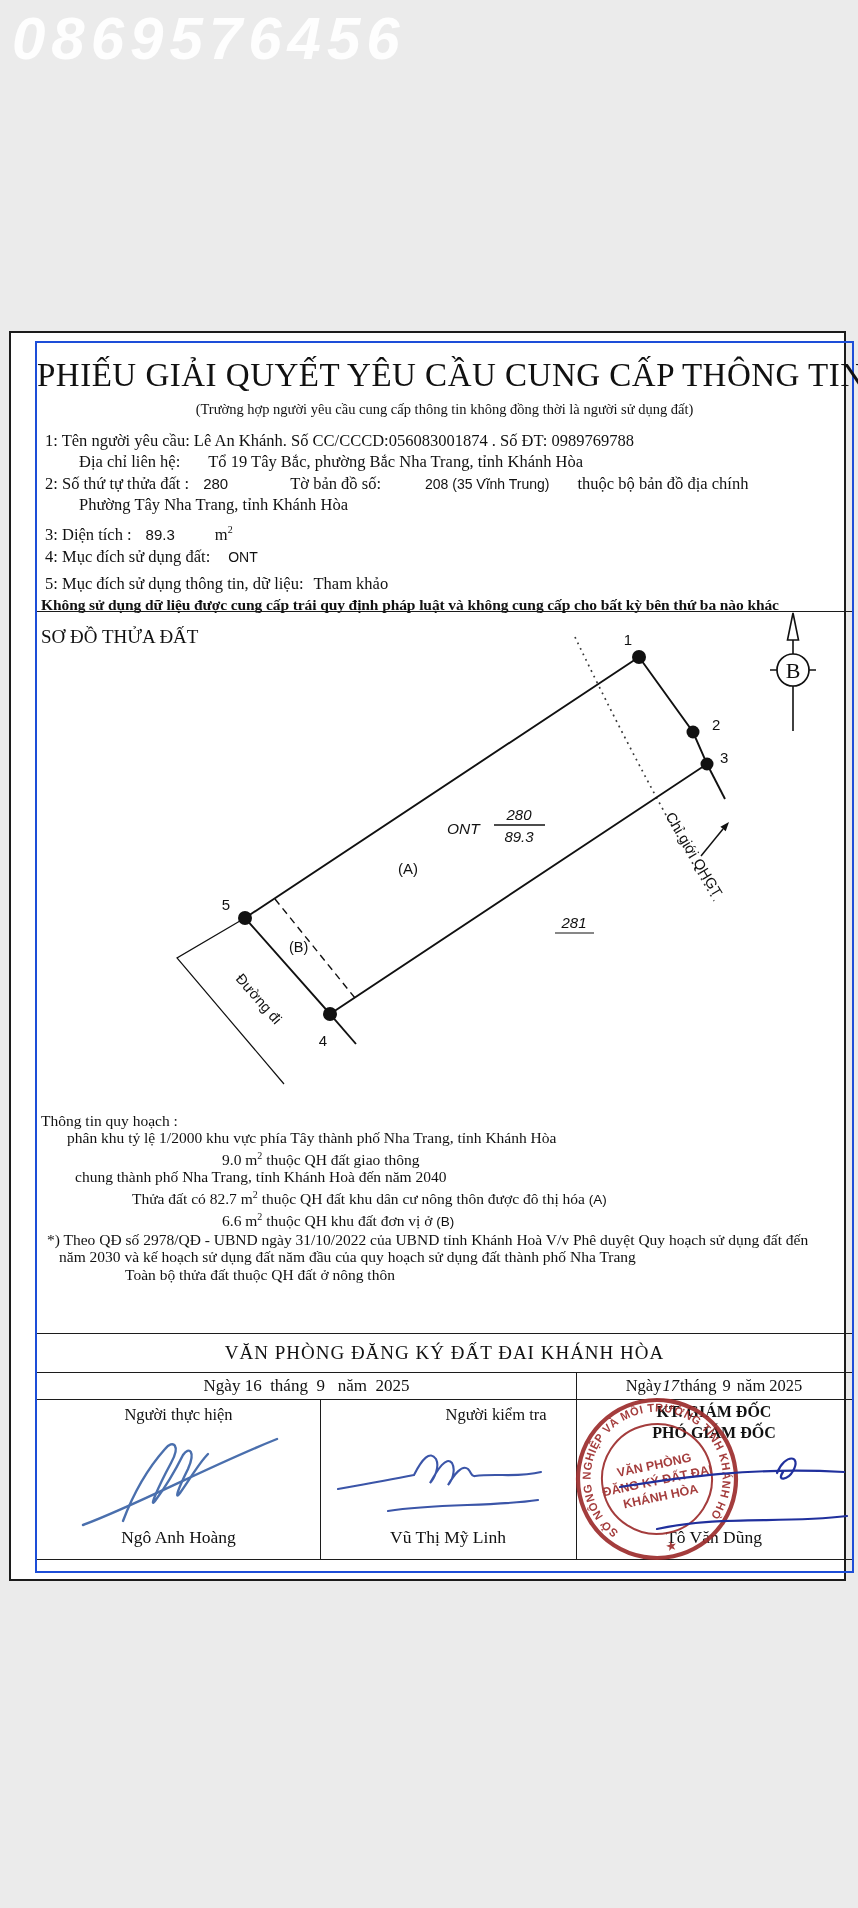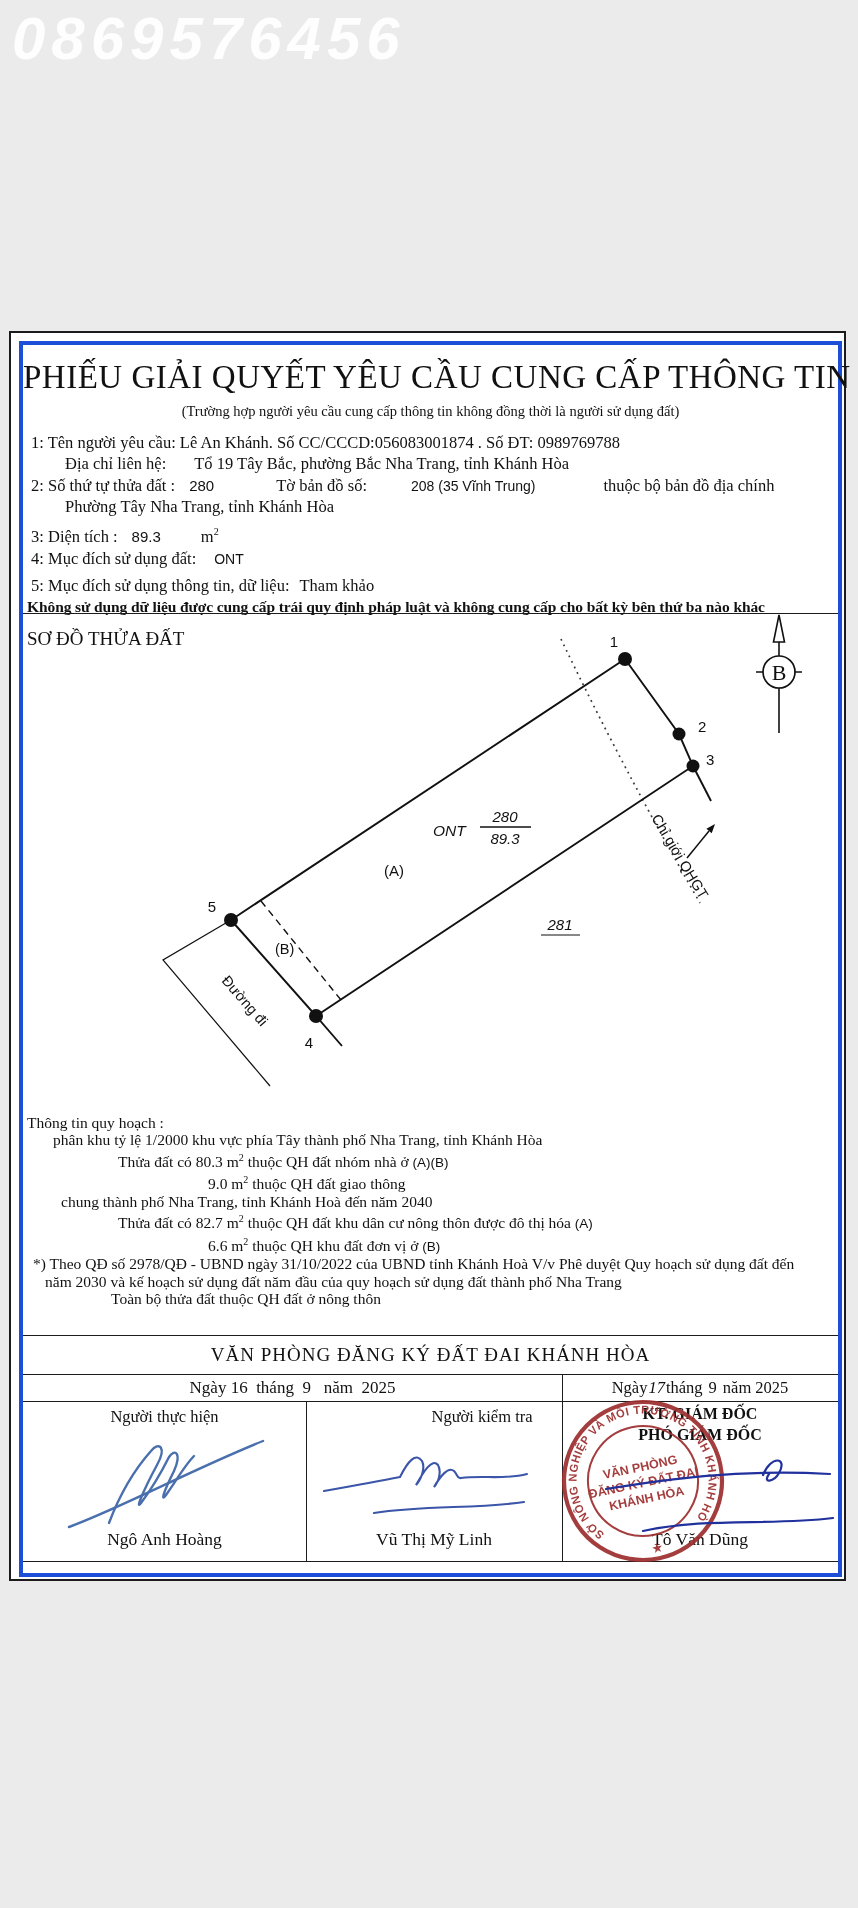--- a/index.html
+++ b/index.html
@@ -3,21 +3,21 @@
 <meta charset="utf-8">
 <style>
   html,body{margin:0;padding:0;background:#ebebeb;}
   .stage{position:relative;width:858px;height:1908px;background:#ebebeb;overflow:hidden;
          font-family:"Liberation Serif",serif;color:#111;}
   .watermark{position:absolute;left:12px;top:4px;font-family:"Liberation Sans",sans-serif;
              font-style:italic;font-weight:700;font-size:60px;letter-spacing:6px;
              color:rgba(255,255,255,.93);white-space:nowrap;}
   .page{position:absolute;left:9px;top:331px;width:833px;height:1246px;background:#fff;
         border:2px solid #1c1c1c;}
-  .inner{position:absolute;left:8px;top:8px;width:815px;height:1228px;border:4px solid #1d4ed8;}
+  .inner{position:absolute;left:24px;top:8px;width:815px;height:1228px;border:2px solid #1d4ed8;}
   .abs{position:absolute;}
   .title{top:14px;left:0;width:100%;text-align:center;font-size:33px;letter-spacing:.5px;white-space:nowrap;}
   .subtitle{top:58px;left:0;width:100%;text-align:center;font-size:14.5px;}
   .fline{font-size:16.5px;white-space:nowrap;line-height:20px;}
   .val{font-family:"Liberation Sans",sans-serif;font-size:14px;}
   .notice{font-weight:700;font-size:15.5px;letter-spacing:-.1px;}
   .hr{position:absolute;left:0;width:100%;height:0;border-top:1.6px solid #1c1c1c;}
   .vline{position:absolute;width:0;border-left:1.4px solid #1c1c1c;}
   .diagram{position:absolute;left:0;top:258px;width:815px;height:505px;pointer-events:none;}
   .planning{position:absolute;left:0;top:769px;width:100%;font-size:15.5px;}
@@ -48,21 +48,21 @@
       <div class="abs title">PHIẾU GIẢI QUYẾT YÊU CẦU CUNG CẤP THÔNG TIN</div>
       <div class="abs subtitle">(Trường hợp người yêu cầu cung cấp thông tin không đồng thời là người sử dụng đất)</div>
 
       <div class="abs fline" style="left:8px;top:88px;">
         <span>1: Tên người yêu cầu: Lê An Khánh. Số CC/CCCD:056083001874 . Số ĐT: 0989769788</span>
       </div>
       <div class="abs fline" style="left:42px;top:109px;">
         <span>Địa chỉ liên hệ:</span><span style="margin-left:28px;">Tổ 19 Tây Bắc, phường Bắc Nha Trang, tỉnh Khánh Hòa</span>
       </div>
       <div class="abs fline" style="left:8px;top:131px;">
-        <span>2: Số thứ tự thửa đất :</span><span class="val" style="margin-left:14px;font-size:15px;">280</span><span style="margin-left:62px;">Tờ bản đồ số:</span><span class="val" style="margin-left:44px;">208 (35 Vĩnh Trung)</span><span style="margin-left:68px;">thuộc bộ bản đồ địa chính</span>
+        <span>2: Số thứ tự thửa đất :</span><span class="val" style="margin-left:14px;font-size:15px;">280</span><span style="margin-left:62px;">Tờ bản đồ số:</span><span class="val" style="margin-left:44px;">208 (35 Vĩnh Trung)</span><span style="margin-left:28px;">thuộc bộ bản đồ địa chính</span>
       </div>
       <div class="abs fline" style="left:42px;top:152px;">
         <span>Phường Tây Nha Trang, tỉnh Khánh Hòa</span>
       </div>
       <div class="abs fline" style="left:8px;top:177px;">
         <span>3: Diện tích :</span><span class="val" style="margin-left:14px;font-size:15px;">89.3</span><span style="margin-left:40px;">m</span><sup>2</sup>
       </div>
       <div class="abs fline" style="left:8px;top:204px;">
         <span>4: Mục đích sử dụng đất:</span><span class="val" style="margin-left:18px;">ONT</span>
       </div>
@@ -121,21 +121,20 @@
           <line x1="753" y1="669" x2="761" y2="669" stroke="#111" stroke-width="1.5"></line>
           <line x1="791" y1="669" x2="799" y2="669" stroke="#111" stroke-width="1.5"></line>
           <circle cx="776" cy="669" r="16" fill="#fff" stroke="#111" stroke-width="1.7"></circle>
           <text class="sf" x="776" y="677" font-size="22" text-anchor="middle" fill="#111">B</text>
         </g>
       </svg>
 
       <div class="planning">
         <div style="padding-left:4px;">Thông tin quy hoạch :</div>
         <div style="padding-left:30px;">phân khu tỷ lệ 1/2000 khu vực phía Tây thành phố Nha Trang, tỉnh Khánh Hòa</div>
-        <div style="padding-left:95px;"><span>Thửa đất có 80.3 m</span><sup>2</sup><span> thuộc QH đất nhóm nhà ở </span><span class="tag">(A)(B)</span></div>
         <div style="padding-left:185px;"><span>9.0 m</span><sup>2</sup><span> thuộc QH đất giao thông</span></div>
         <div style="padding-left:38px;">chung thành phố Nha Trang, tỉnh Khánh Hoà đến năm 2040</div>
         <div style="padding-left:95px;"><span>Thửa đất có 82.7 m</span><sup>2</sup><span> thuộc QH đất khu dân cư nông thôn được đô thị hóa </span><span class="tag">(A)</span></div>
         <div style="padding-left:185px;"><span>6.6 m</span><sup>2</sup><span> thuộc QH khu đất đơn vị ở </span><span class="tag">(B)</span></div>
         <div style="padding-left:10px;">*) Theo QĐ số 2978/QĐ - UBND ngày 31/10/2022 của UBND tỉnh Khánh Hoà V/v Phê duyệt Quy hoạch sử dụng đất đến</div>
         <div style="padding-left:22px;">năm 2030 và kế hoạch sử dụng đất năm đầu của quy hoạch sử dụng đất thành phố Nha Trang</div>
         <div style="padding-left:88px;">Toàn bộ thửa đất thuộc QH đất ở nông thôn</div>
       </div>
 
       <div class="hr" style="top:990px;"></div>

